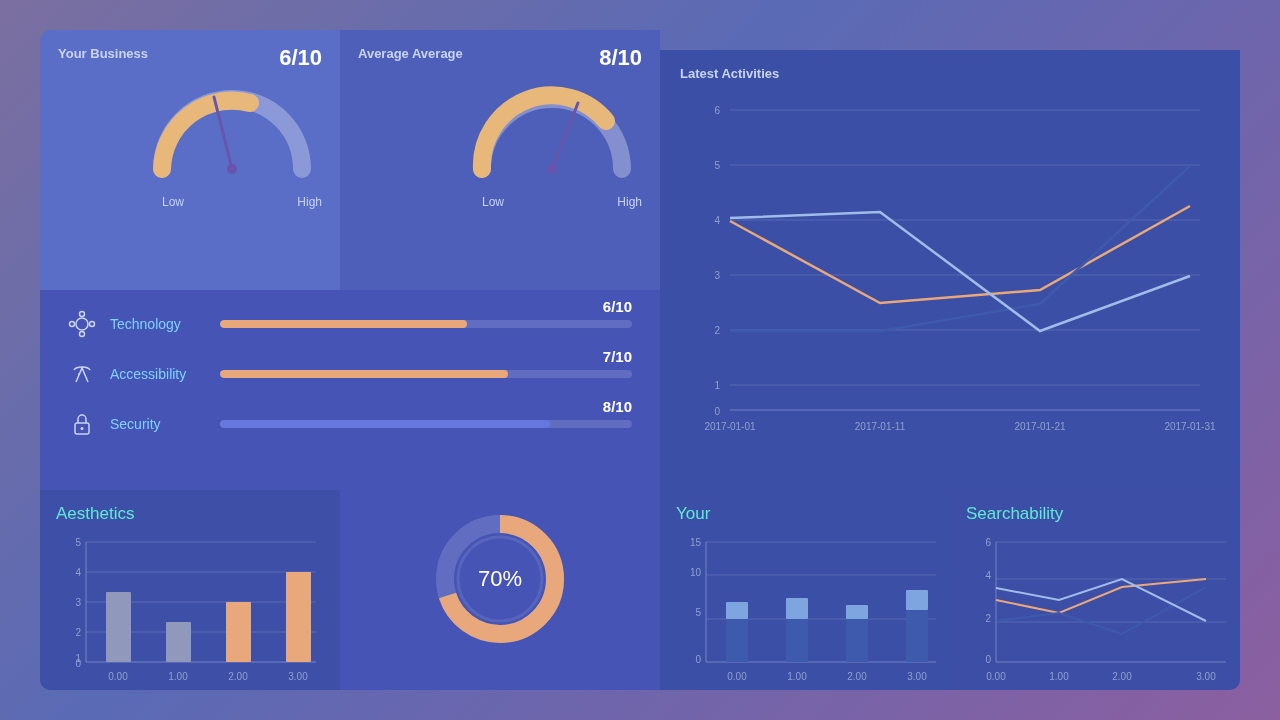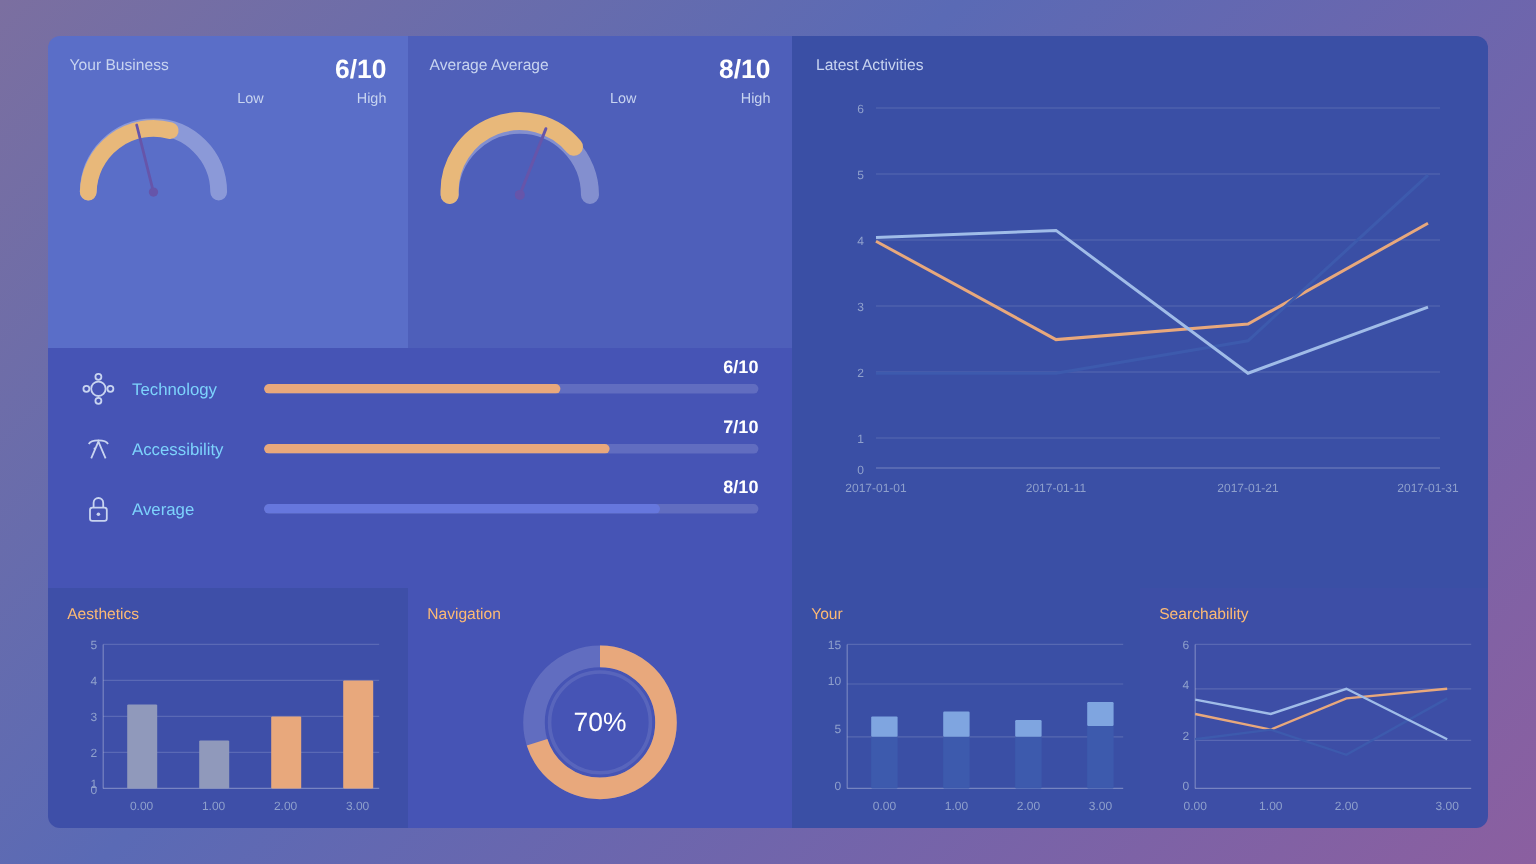--- a/index.html
+++ b/index.html
@@ -10,38 +10,38 @@
       font-family: 'Segoe UI', Arial, sans-serif;
       display: flex;
       align-items: center;
       justify-content: center;
       overflow: hidden;
     }
 
     .panel-title {
       color: #c8d4f0;
       font-size: 13px;
-      font-weight: 400;
+      font-weight: 700;
       margin-bottom: 5px;
     }
 
     .score-value {
       color: #ffffff;
       font-size: 22px;
       font-weight: 700;
       position: absolute;
       top: 15px;
       right: 18px;
     }
 
     
     .gauge-container {
       display: flex;
-      flex-direction: row;
-      align-items: flex-start;
+      flex-direction: column;
+      align-items: flex-end;
       margin-top: 8px;
     }
     .gauge-labels {
       display: flex;
       justify-content: space-between;
       width: 160px;
       color: #c8d4f0;
       font-size: 12px;
       margin-top: 6px;
     }
@@ -114,20 +114,21 @@
       grid-row: 1;
       padding: 16px 18px;
       position: relative;
     }
     .p-activities {
       background: #3a4fa5;
       grid-column: 3;
       grid-row: 1 / 3;
       padding: 16px 20px;
       position: relative;
+      margin-top: 20px;
     }
     .p-metrics {
       background: #4654b5;
       grid-column: 1 / 3;
       grid-row: 2;
       padding: 20px 28px;
     }
 
     
     .p-bottom-row {
@@ -139,22 +140,22 @@
     }
     .p-bot {
       padding: 14px 16px;
     }
     .p-bot-aesthetics { background: #3e4fa8; }
     .p-bot-navigation { background: #4654b5; }
     .p-bot-speed { background: #3a4fa5; }
     .p-bot-searchability { background: #3d4ea6; }
 
     .panel-title-sm {
-      color: #fdba74;
-      font-size: 13px;
+      color: #5eead4;
+      font-size: 17px;
       margin-bottom: 8px;
     }
 
     
     .donut-wrap {
       display: flex;
       justify-content: center;
       height: 140px;
     }
 
@@ -287,21 +288,21 @@
         </div>
       </div>
     </div>
 
     <div class="metric-row">
       <svg class="metric-icon" viewBox="0 0 28 28">
         <rect x="7" y="13" width="14" height="11" rx="2" fill="none" stroke="#c8d4f0" stroke-width="1.5"></rect>
         <path d="M10 13 V9 a4 4 0 0 1 8 0 V13" fill="none" stroke="#c8d4f0" stroke-width="1.5"></path>
         <circle cx="14" cy="18.5" r="1.5" fill="#c8d4f0"></circle>
       </svg>
-      <div class="metric-label">Average</div>
+      <div class="metric-label">Security</div>
       <div class="metric-bar-wrap">
         <div class="metric-score">8/10</div>
         <div class="metric-bar-bg">
           <div class="metric-bar-fill" style="width:80%;background:#6677dd"></div>
         </div>
       </div>
     </div>
   </div>
 
   <div class="p-bottom-row">
@@ -330,21 +331,20 @@
         <rect x="230" y="40" width="25" height="90" fill="#e8a87c" rx="1"></rect>
 
         <text x="62" y="148" class="x-axis-label" text-anchor="middle">0.00</text>
         <text x="122" y="148" class="x-axis-label" text-anchor="middle">1.00</text>
         <text x="182" y="148" class="x-axis-label" text-anchor="middle">2.00</text>
         <text x="242" y="148" class="x-axis-label" text-anchor="middle">3.00</text>
       </svg>
     </div>
 
     <div class="p-bot p-bot-navigation">
-      <div class="panel-title-sm">Navigation</div>
       <div class="donut-wrap">
         <svg width="150" height="150" viewBox="0 0 150 150">
 
           <circle cx="75" cy="75" r="55" fill="none" stroke="rgba(255,255,255,0.15)" stroke-width="18"></circle>
 
           <circle cx="75" cy="75" r="55" fill="none" stroke="#e8a87c" stroke-width="18" stroke-dasharray="241.9 103.7" stroke-dashoffset="0" transform="rotate(-90 75 75)"></circle>
 
           <circle cx="75" cy="75" r="42" fill="none" stroke="rgba(255,255,255,0.1)" stroke-width="3"></circle>
           <text x="75" y="82" text-anchor="middle" fill="white" font-size="22" font-weight="300">70%</text>
         </svg>

